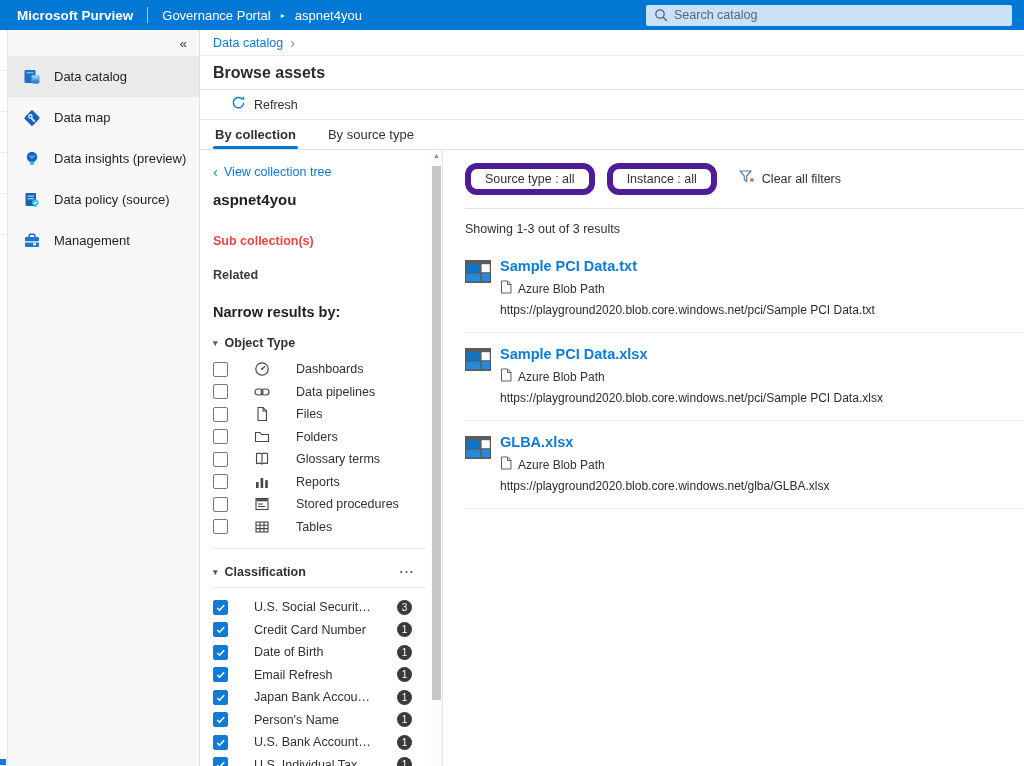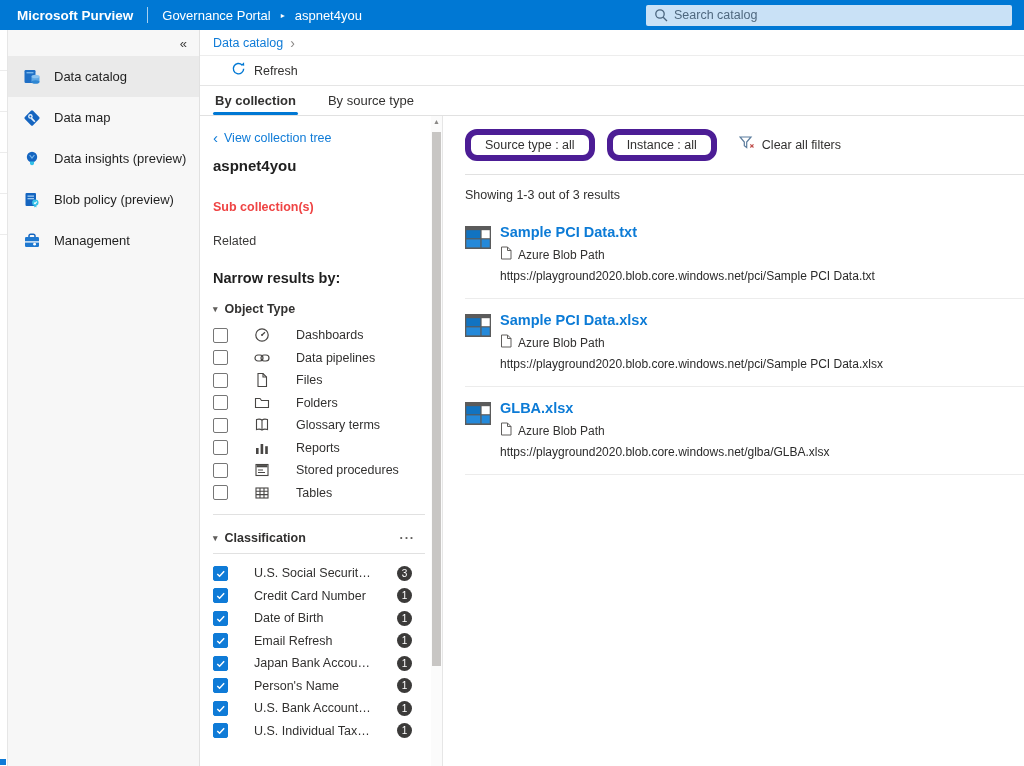--- a/index.html
+++ b/index.html
@@ -47,21 +47,21 @@
   .tab.active::after { content:""; position:absolute; left:0; right:0; bottom:0; height:3px; background:#0078d4; border-radius:2px; }
 
   .body { flex:1; display:flex; min-height:0; }
 
   
   .facets { width:231px; flex:0 0 231px; padding:14px 6px 0 13px; font-size:12.5px; overflow:hidden; }
   .back-link { color:#0f7bd7; display:flex; align-items:center; gap:6px; cursor:pointer; }
   .back-chevron { font-size:15px; line-height:1; }
   .facet-collection { font-size:15px; font-weight:700; color:#1f1f1f; margin-top:12px; }
   .facet-sub { font-size:12.5px; font-weight:700; color:#ef4444; margin-top:26px; cursor:pointer; }
-  .facet-rel { font-size:12.5px; font-weight:400; color:#3b3a39; margin-top:20px; cursor:pointer; }
+  .facet-rel { font-size:12.5px; font-weight:700; color:#3b3a39; margin-top:20px; cursor:pointer; }
   .narrow-title { font-size:14.5px; font-weight:700; color:#1f1f1f; margin-top:22px; }
   .group-header { margin-top:16px; display:flex; align-items:center; gap:7px; font-weight:700; font-size:12.5px; color:#323130; }
   .caret { color:#605e5c; font-size:9px; cursor:pointer; }
   .more-dots { margin-left:auto; margin-right:10px; color:#605e5c; letter-spacing:1px; font-weight:700; cursor:pointer; }
   .facet-divider { border-top:1px solid #e1e1e1; margin-top:10px; }
   .group-underline { border-top:1px solid #e1e1e1; margin-top:8px; }
   .facet-list { margin-top:8px; }
   .crow { display:flex; align-items:center; gap:26px; height:22.5px; cursor:pointer; }
   .checkbox { width:15px; height:15px; border:1px solid #767676; border-radius:2px; background:#fff; flex:0 0 15px; display:flex; align-items:center; justify-content:center; }
   .crow.checked .checkbox { background:#0f7bd7; border-color:#0f7bd7; }
@@ -168,21 +168,21 @@
     <span class="nav-icon">
               <svg width="20" height="20" viewBox="0 0 20 20">
                 <rect x="3.5" y="3" width="10.5" height="13" rx="1" fill="#1565c0"></rect>
                 <rect x="5.5" y="5.5" width="6.5" height="1.3" fill="#9dc9ef"></rect>
                 <rect x="5.5" y="8" width="6.5" height="1.3" fill="#9dc9ef"></rect>
                 <circle cx="13.3" cy="12.6" r="3.2" fill="#35c1e8"></circle>
                 <path d="M12 12.6 l1 1 1.8 -2" stroke="#fff" stroke-width="1.1" fill="none"></path>
                 <path d="M12.2 15.2 v2.3 l1.1 -0.8 1.1 0.8 v-2.3" fill="#35c1e8"></path>
               </svg>
             </span>
-    <span>Blob policy (preview)</span>
+    <span>Data policy (source)</span>
   </div>
           <div class="nav-item">
     <span class="nav-icon">
               <svg width="20" height="20" viewBox="0 0 20 20">
                 <path d="M7 6 V4.8 a1.6 1.6 0 0 1 1.6 -1.6 h2.8 a1.6 1.6 0 0 1 1.6 1.6 V6" stroke="#1565c0" stroke-width="1.5" fill="none"></path>
                 <rect x="3" y="6" width="14" height="10" rx="1.2" fill="#1e78d0"></rect>
                 <rect x="3" y="10.2" width="14" height="1.4" fill="#e8f2fb"></rect>
                 <circle cx="12.6" cy="13.2" r="1.4" fill="#fff"></circle>
               </svg>
             </span>
@@ -191,20 +191,23 @@
         </nav>
     </aside>
 
     <main class="content">
 
       <div class="breadcrumb-row">
         <span class="breadcrumb-link">Data catalog</span>
         <span class="breadcrumb-chevron">›</span>
       </div>
 
+      <div class="title-row">
+        <h1 class="page-title">Browse assets</h1>
+      </div>
 
       <div class="command-bar">
         <span>
           <svg width="15" height="15" viewBox="0 0 16 16">
               <path d="M13.5 8.2 a5.5 5.5 0 1 1 -1.7 -4" fill="none" stroke="#0078d4" stroke-width="1.5"></path>
               <path d="M13.9 1.4 l0.2 3.7 -3.6 -0.7 z" fill="#0078d4"></path>
             </svg>
         </span>
         <span class="command-label">Refresh</span>
       </div>

